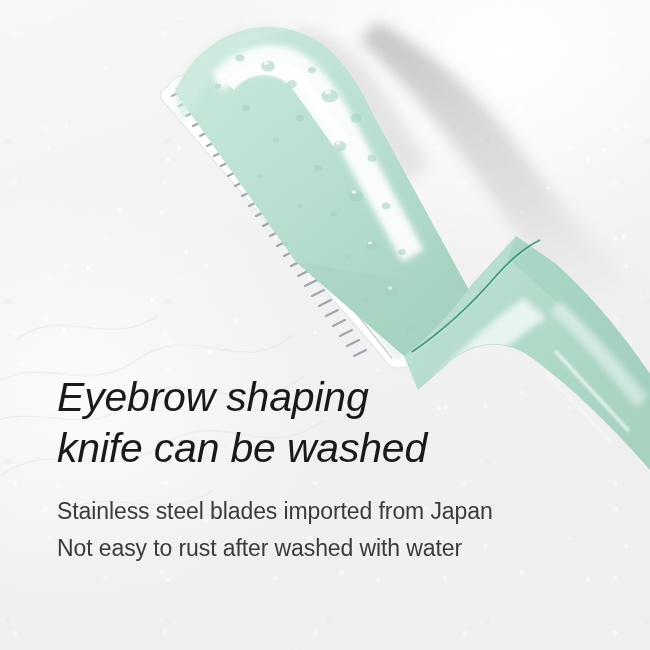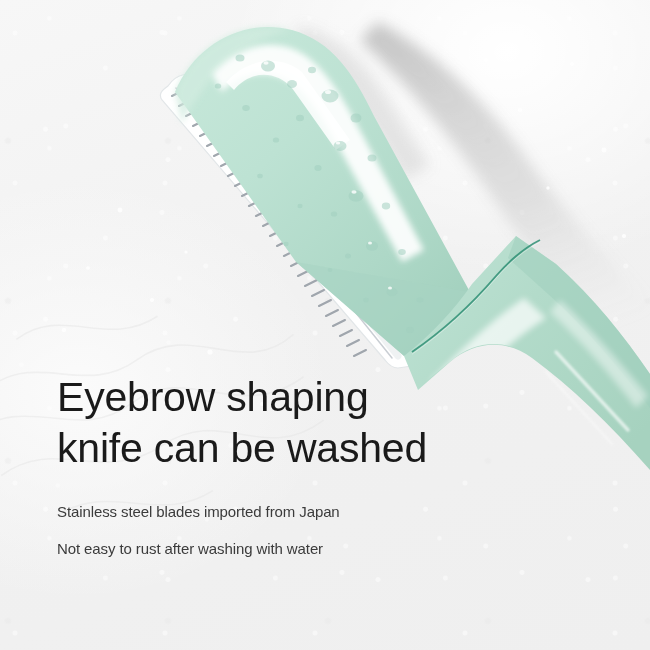--- a/index.html
+++ b/index.html
@@ -66,28 +66,29 @@
     width: 540px;
   }
   .headline {
     font-size: 41px;
     line-height: 51px;
     font-weight: 400;
     color: #1a1a1a;
     letter-spacing: -0.2px;
     white-space: pre-line;
     margin: 0;
+    font-style: italic;
   }
   .bullets {
     margin: 22px 0 0 0;
     padding: 0;
     list-style: none;
   }
   .bullets li {
-    font-size: 15px;
+    font-size: 23px;
     line-height: 31px;
     color: #3b3b3b;
     letter-spacing: -0.1px;
     margin-bottom: 6px;
   }
 </style>
 </head>
 <body>
 
 <div class="stage">
@@ -313,17 +314,17 @@
           <circle cx="548" cy="188" r="1.7"></circle>
       </g>
     </svg>
   </div>
 
   <div class="copy">
     <h1 class="headline">Eyebrow shaping
 knife can be washed</h1>
     <ul class="bullets">
       <li>Stainless steel blades imported from Japan</li>
-      <li>Not easy to rust after washing with water</li>
+      <li>Not easy to rust after washed with water</li>
     </ul>
   </div>
 
 </div>
 
 </body></html>

